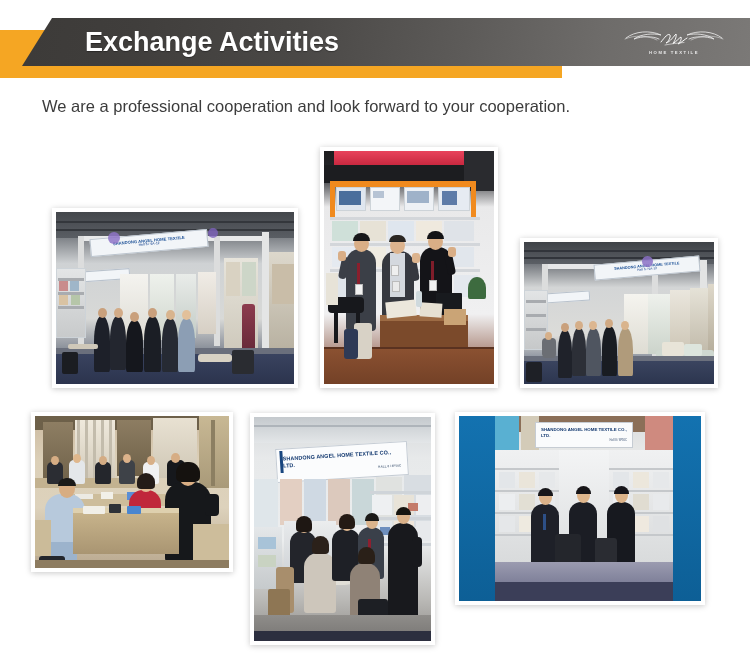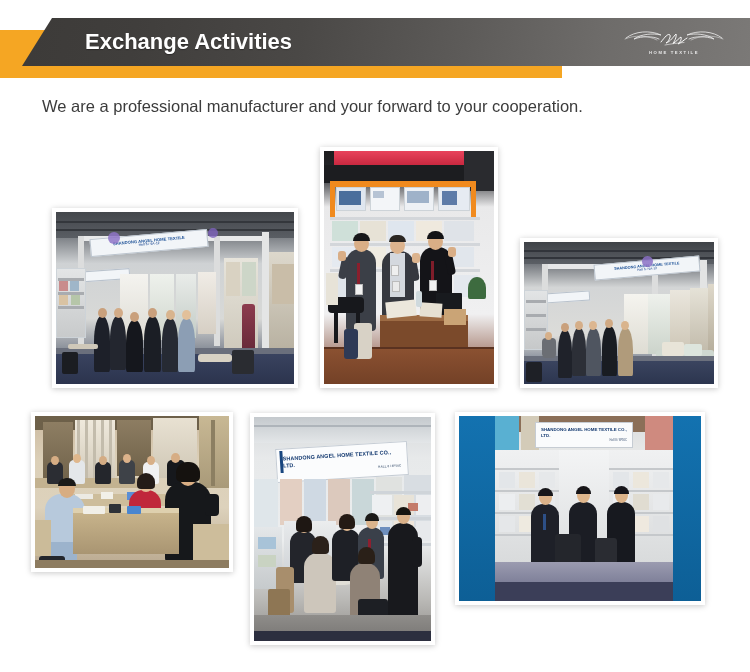--- a/index.html
+++ b/index.html
@@ -17,21 +17,21 @@
     position:absolute; left:0; top:30px; width:562px; height:48px;
     background:#F5A623;
   }
   .hdr-dark {
     position:absolute; left:0; top:18px; width:750px; height:48px;
     background: linear-gradient(100deg,#3c3a38 0%, #403e3c 18%, #4a4846 40%, #5d5b59 62%, #6e6c6a 80%, #7b7977 100%);
     clip-path: polygon(52px 0, 750px 0, 750px 48px, 22px 48px);
   }
   .hdr-title {
     position:absolute; left:85px; top:24px;
-    font-size:22px; font-weight:bold; color:#ffffff;
+    font-size:27px; font-weight:bold; color:#ffffff;
     letter-spacing:0px; line-height:36px;
     text-shadow: 0 1px 1px rgba(0,0,0,.35);
     white-space:nowrap;
   }
   
   .logo-wrap {
     position:absolute; right:22px; top:22px; width:108px; height:38px;
     display:flex; flex-direction:column; align-items:center; justify-content:center;
   }
   .logo-svg { display:block; }
@@ -110,21 +110,21 @@
           <path d="M78 30 C86 20, 92 12, 96 16 C98 20, 92 30, 88 32 C96 30, 104 18, 108 14
                    C110 20, 104 30, 102 33 C108 30, 114 22, 118 20 C120 26, 114 32, 112 34
                    C118 32, 126 24, 130 22" stroke="#ffffff" stroke-width="1.9" fill="none" stroke-linecap="round" stroke-linejoin="round"></path>
           <path d="M86 36 C96 34, 112 32, 124 31" stroke="#ffffff" stroke-width="1.1" fill="none" stroke-linecap="round"></path>
         </svg>
       </span>
       <span class="logo-sub">HOME TEXTILE</span>
     </div>
   </div>
 
-  <div class="subtitle">We are a professional manufacturer and your forward to your cooperation.</div>
+  <div class="subtitle">We are a professional cooperation and look forward to your cooperation.</div>
 
   <div class="gallery">
 
     <div class="photo" id="p1">
       <div class="inner">
         <div class="sc" style="background:linear-gradient(180deg,#4b4f55 0%,#6e7278 12%,#cfd2d4 30%,#d8d9d7 62%,#2f3a52 100%);"></div>
         <div class="ceiling" style="left:0;top:0;width:100%;height:26px;background:linear-gradient(180deg,#43464b,#5a5e64);"></div>
         <div class="band" style="left:0;top:9px;width:100%;height:1.5px;background:#34373c;"></div>
         <div class="band" style="left:0;top:17px;width:100%;height:1.5px;background:#34373c;"></div>
 

